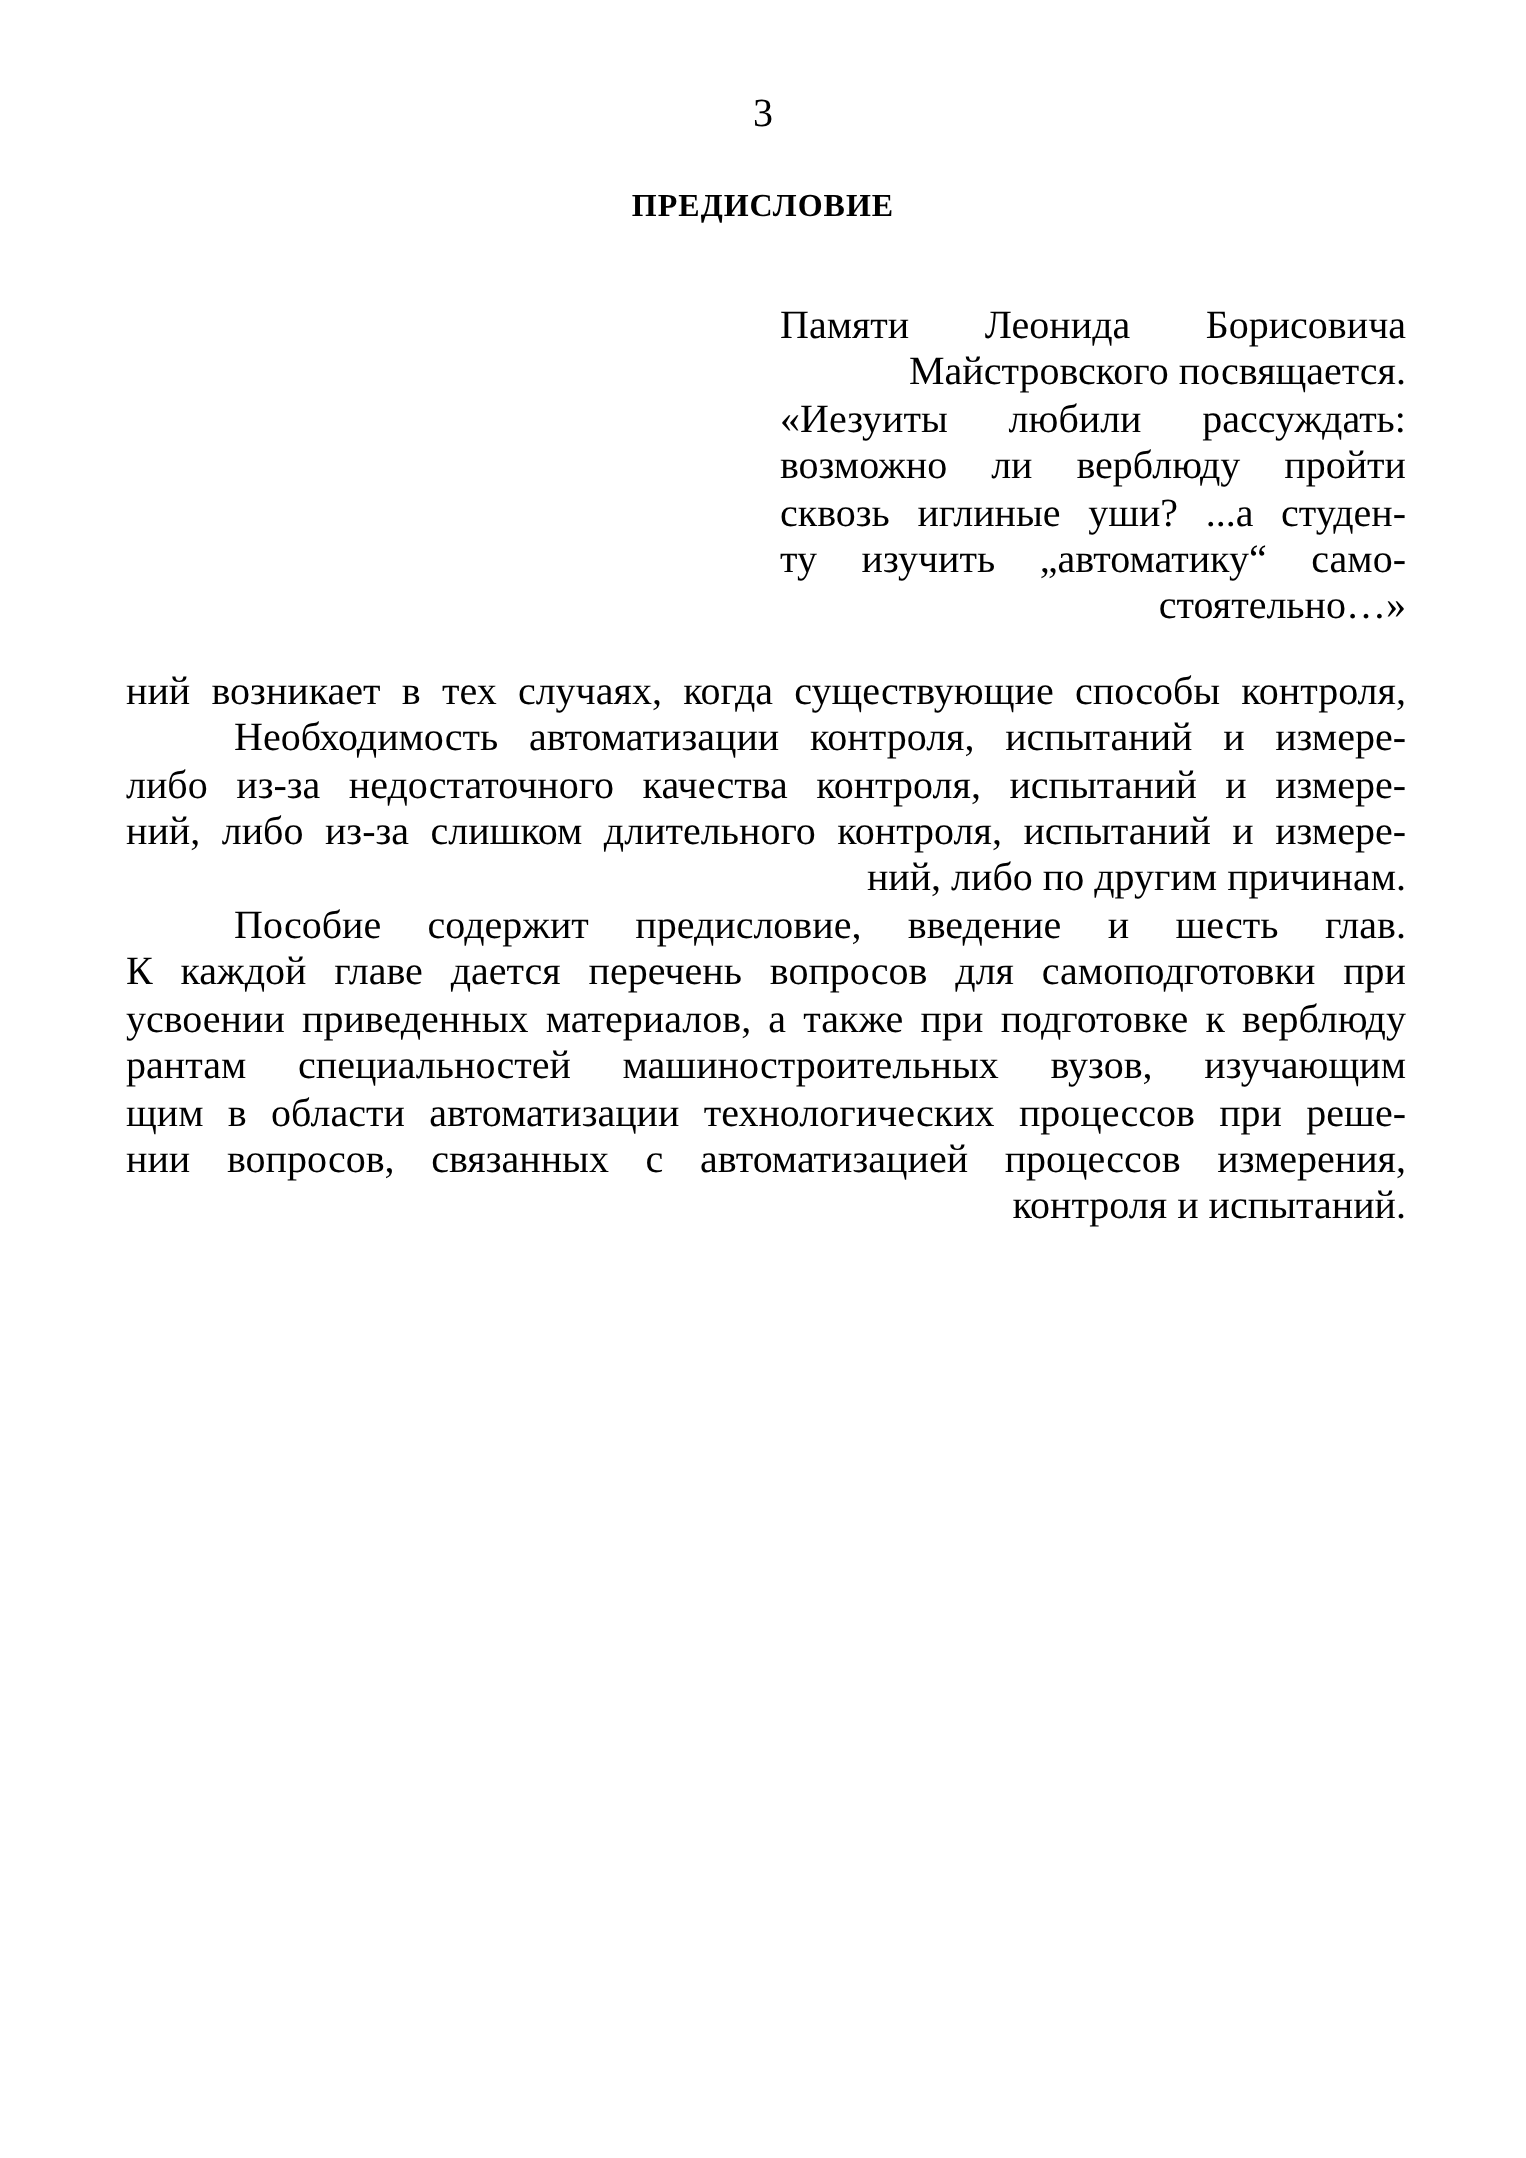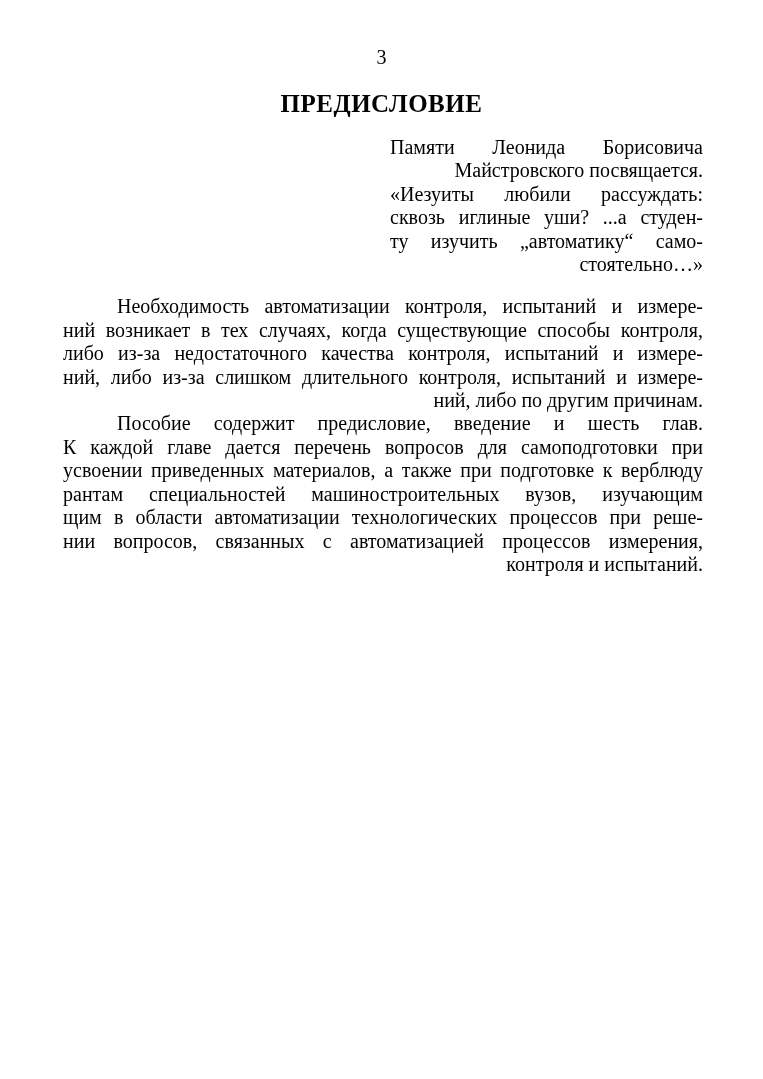--- a/index.html
+++ b/index.html
@@ -14,27 +14,27 @@
     overflow: hidden;
   }
   .pagenum {
     padding-top: 46px;
     text-align: center;
     line-height: 22px;
   }
   .title {
     margin: 24px 0 0 0;
     text-align: center;
-    font-size: 25px;
+    font-size: 16px;
     font-weight: bold;
     line-height: 24px;
     letter-spacing: 0.5px;
   }
   .epigraph {
-    margin: 20px 0 0 390px;
+    margin: 36px 0 0 390px;
     width: 313px;
   }
   .bodytext {
     margin: 19px 0 0 63px;
     width: 640px;
   }
   .ln { display: block; }
   .j {
     text-align: justify;
     text-align-last: justify;
@@ -49,30 +49,31 @@
 <div class="page">
 
   <div class="pagenum">3</div>
 
   <div class="title">ПРЕДИСЛОВИЕ</div>
 
   <div class="epigraph">
     <span class="ln j">Памяти Леонида Борисовича</span>
     <span class="ln last">Майстровского посвящается.</span>
     <span class="ln j">«Иезуиты любили рассуждать:</span>
+    <span class="ln j">возможно ли верблюду пройти</span>
     <span class="ln j">сквозь иглиные уши? ...а студен-</span>
     <span class="ln j">ту изучить „автоматику“ само-</span>
     <span class="ln last">стоятельно…»</span>
   </div>
 
   <div class="bodytext">
 
     <div class="para">
+      <span class="ln j">ний возникает в тех случаях, когда существующие способы контроля,</span>
       <span class="ln j ind">Необходимость автоматизации контроля, испытаний и измере-</span>
-      <span class="ln j">ний возникает в тех случаях, когда существующие способы контроля,</span>
       <span class="ln j">либо из-за недостаточного качества контроля, испытаний и измере-</span>
       <span class="ln j">ний, либо из-за слишком длительного контроля, испытаний и измере-</span>
       <span class="ln last">ний, либо по другим причинам.</span>
     </div>
 
     <div class="para">
       <span class="ln j ind">Пособие содержит предисловие, введение и шесть глав.</span>
       <span class="ln j">К каждой главе дается перечень вопросов для самоподготовки при</span>
       <span class="ln j">усвоении приведенных материалов, а также при подготовке к верблюду</span>
     </div>

